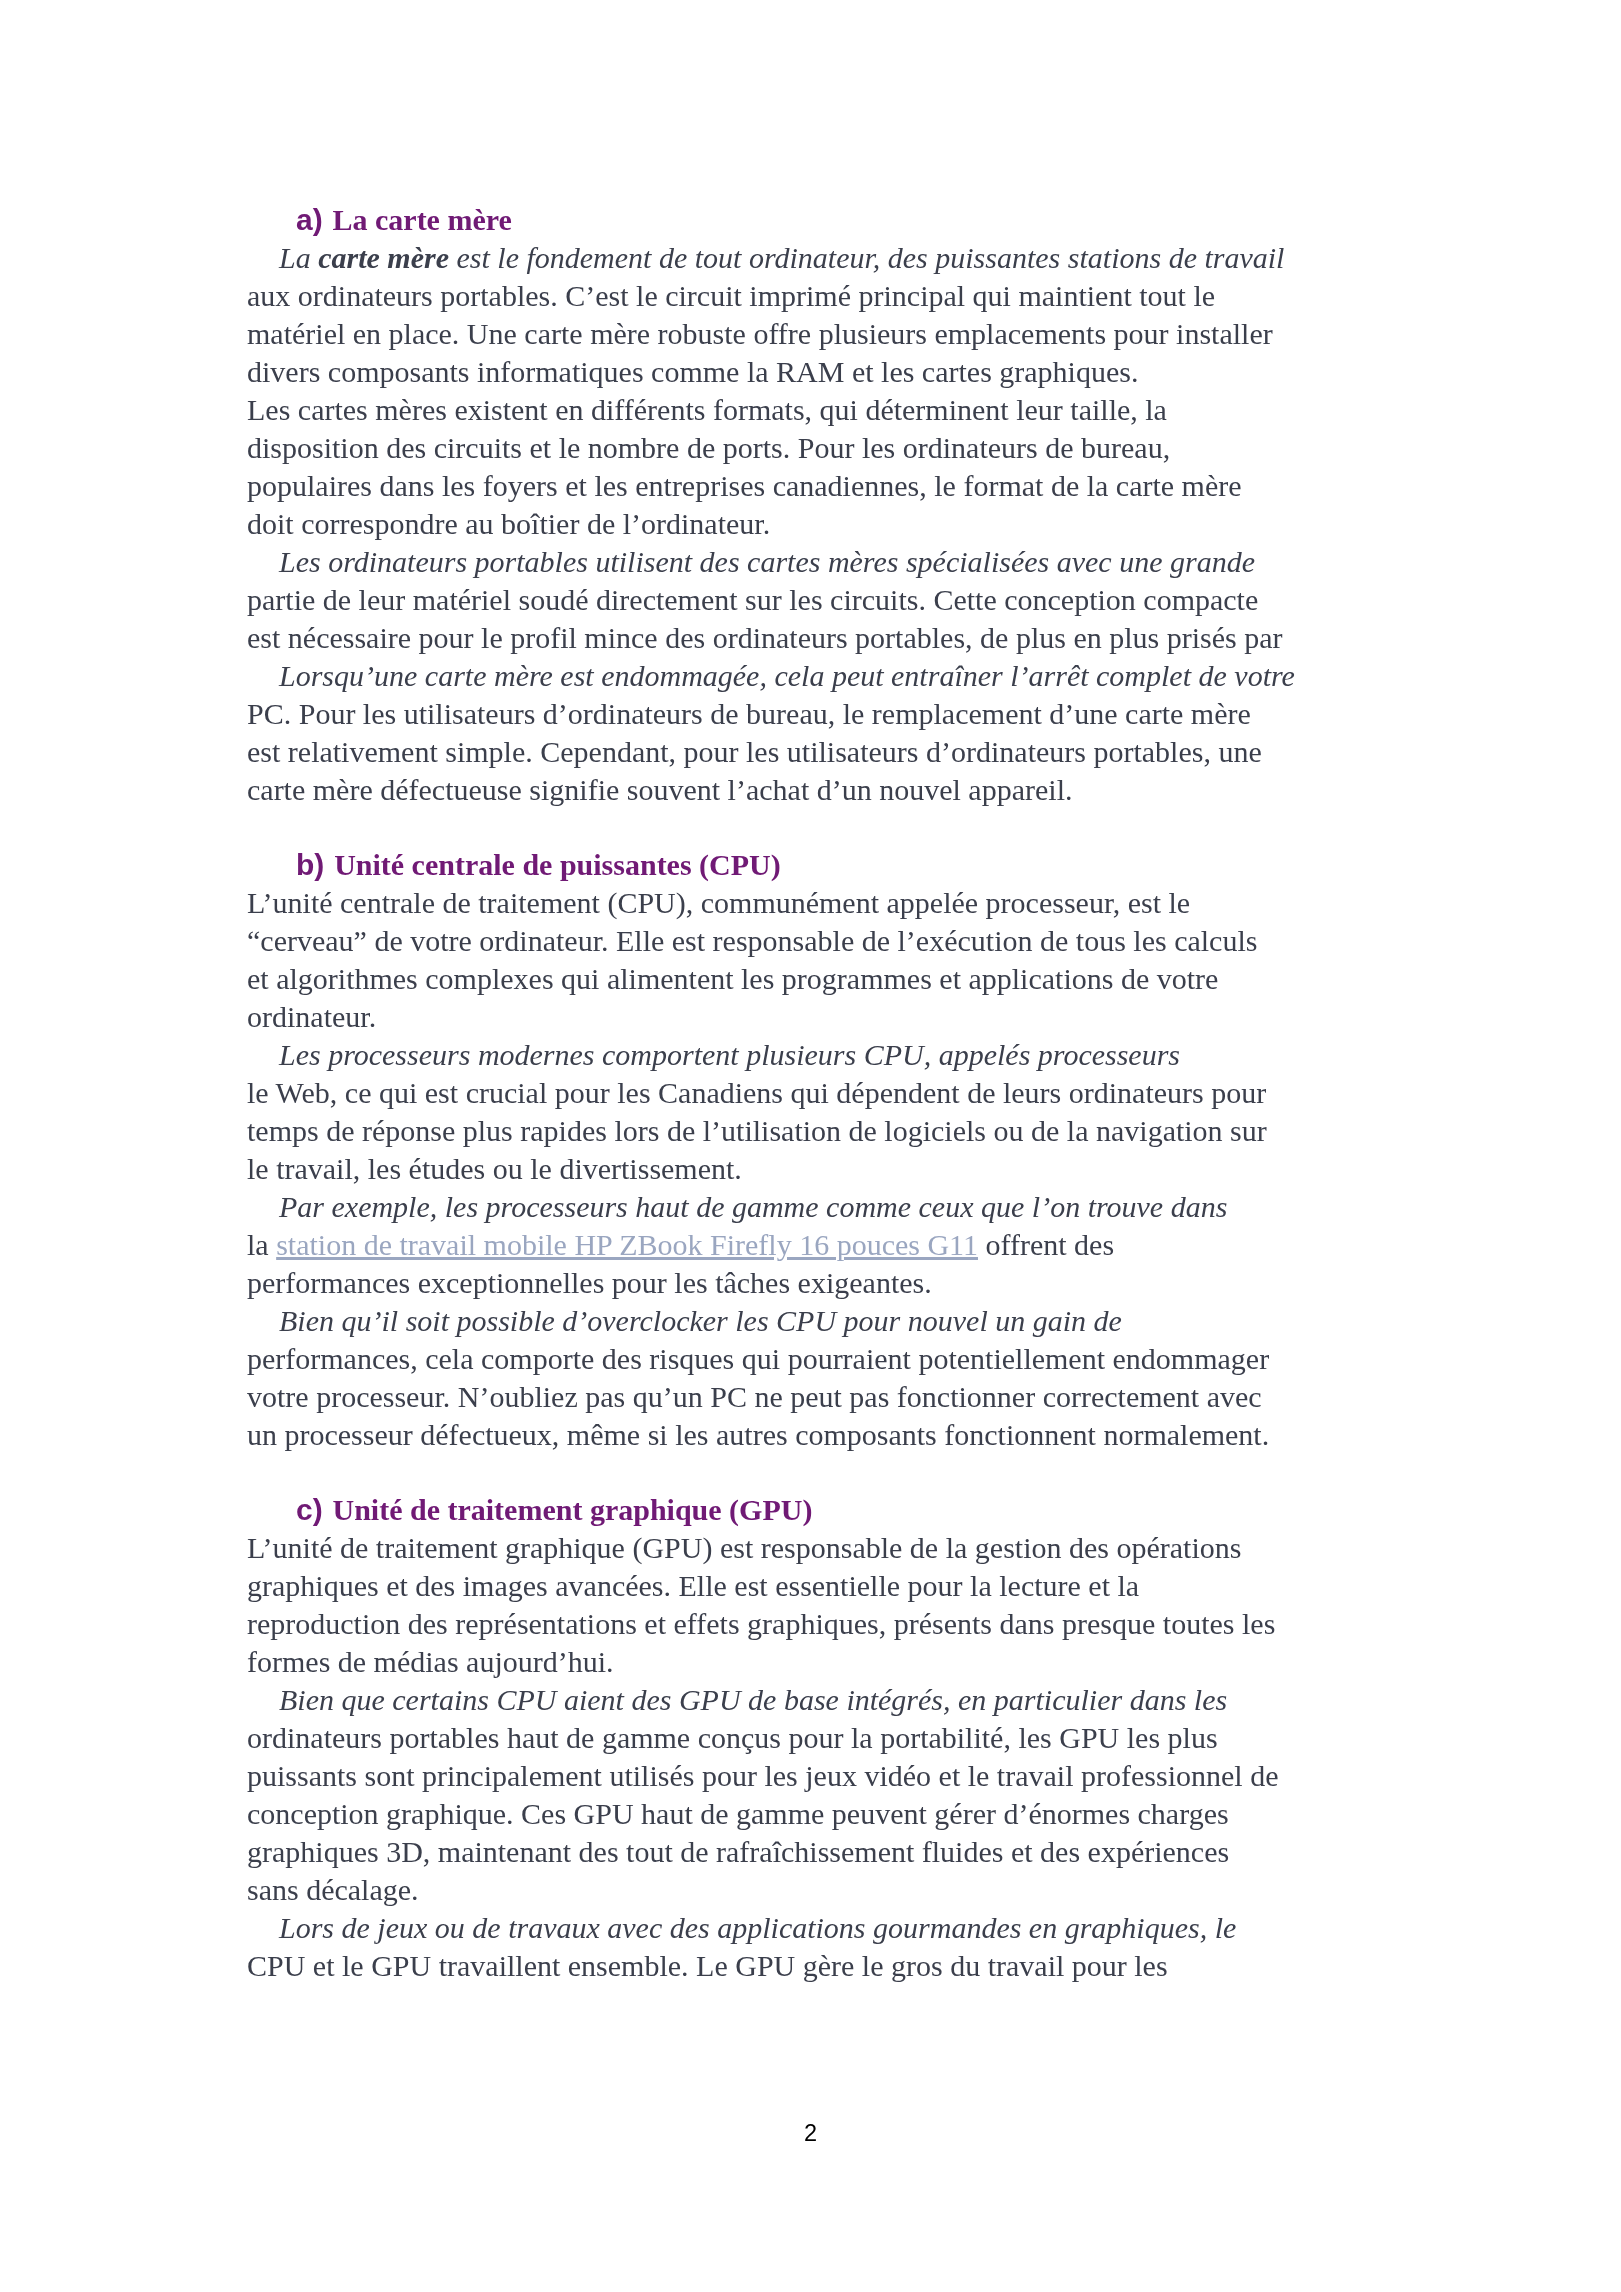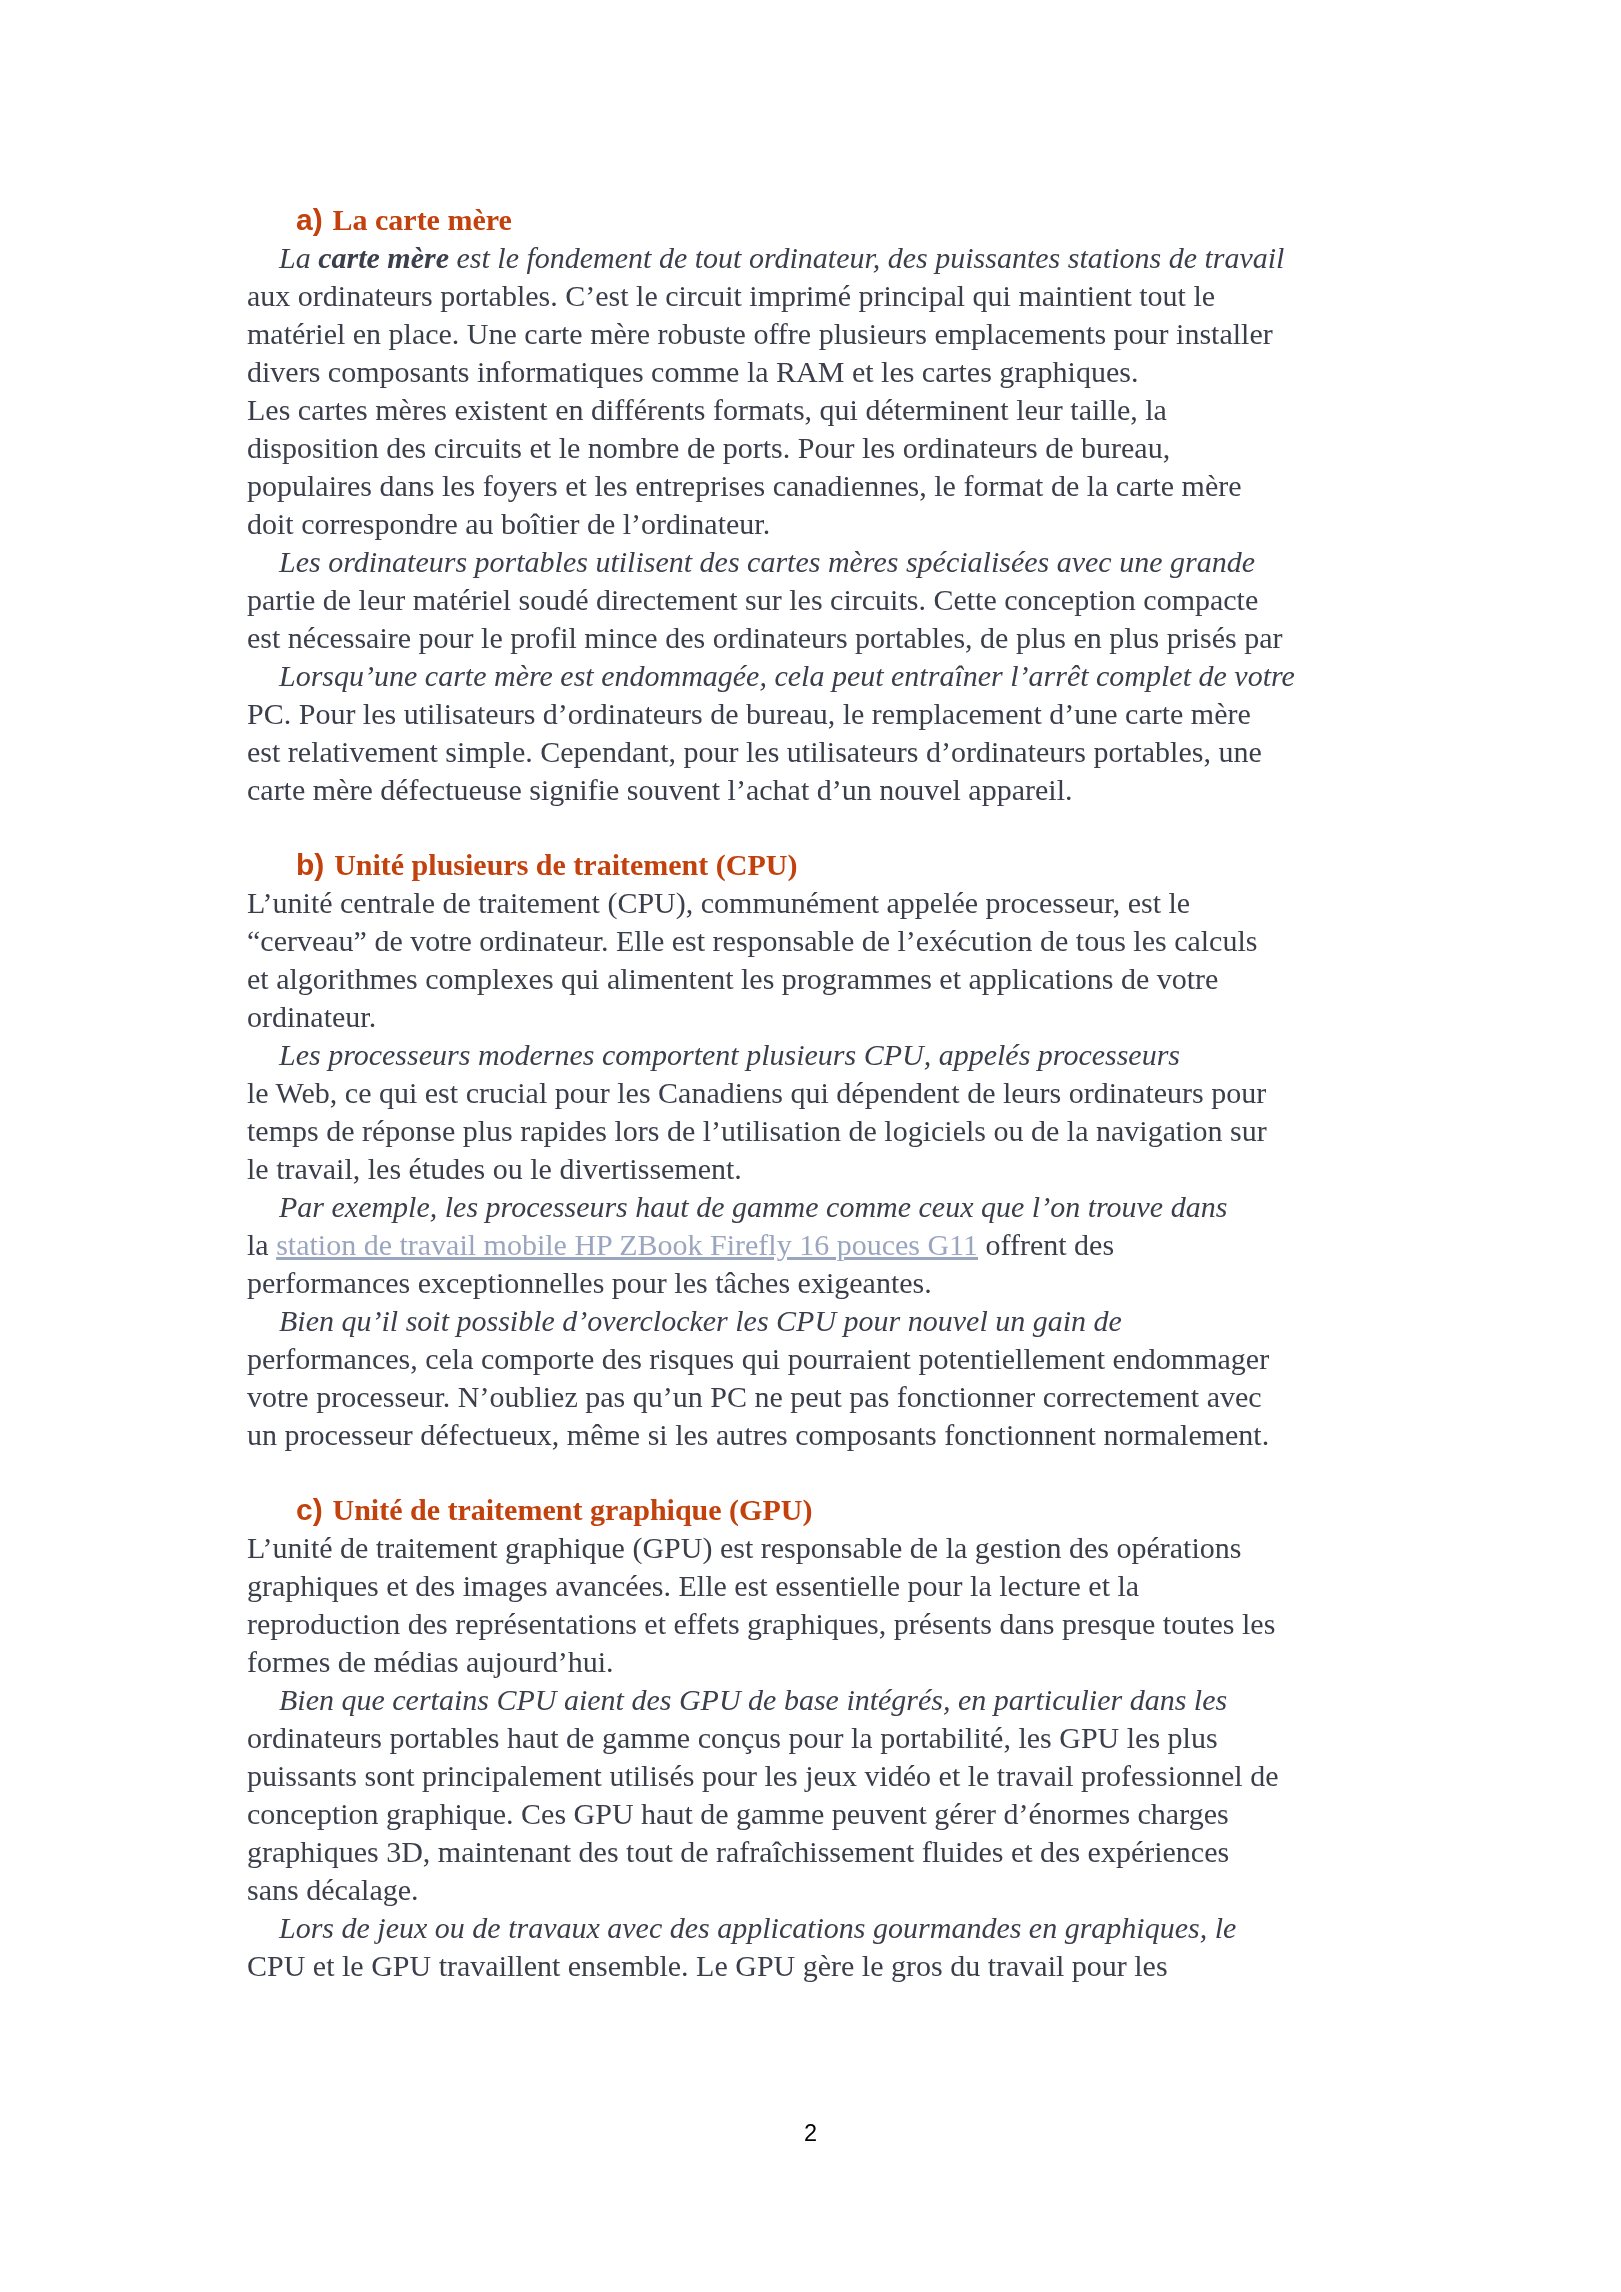--- a/index.html
+++ b/index.html
@@ -2,21 +2,21 @@
 <html><head>
 <meta charset="utf-8">
 <style>
   html, body { margin: 0; padding: 0; background: #ffffff; }
   body { width: 1621px; height: 2293px; position: relative; overflow: hidden; }
   .page { position: absolute; left: 0; top: 0; width: 1621px; height: 2293px; background: #fff; }
   .content { position: absolute; left: 247px; top: 201px; width: 1157px;
     font-family: "Liberation Serif", "DejaVu Serif", serif; font-size: 30px;
     line-height: 38px; color: #3b3f4c; }
   .line { white-space: pre; height: 38px; }
-  .heading { font-weight: bold; color: #c2410c; padding-left: 49px; }
+  .heading { font-weight: bold; color: #701a75; padding-left: 49px; }
   .heading .marker { font-family: "Liberation Sans", "DejaVu Sans", sans-serif; font-weight: bold; font-size: 30px; margin-right: 9.8px; }
   .indent { padding-left: 32px; font-style: italic; }
   .gap { height: 37px; }
   b { font-weight: bold; }
   a.link { color: #9aa6c0; text-decoration: underline; text-decoration-color: #9aa6c0; }
   .page-number { position: absolute; left: 0; width: 1621px; top: 2120px; text-align: center;
     font-family: "Liberation Sans", "DejaVu Sans", sans-serif; font-size: 23.5px; color: #000; }
 </style>
 </head>
 <body>
@@ -48,21 +48,21 @@
         <div class="line indent">Lorsqu’une carte mère est endommagée, cela peut entraîner l’arrêt complet de votre</div>
         <div class="line">PC. Pour les utilisateurs d’ordinateurs de bureau, le remplacement d’une carte mère</div>
         <div class="line">est relativement simple. Cependant, pour les utilisateurs d’ordinateurs portables, une</div>
         <div class="line">carte mère défectueuse signifie souvent l’achat d’un nouvel appareil.</div>
       </div>
     </div>
 
     <div class="gap"></div>
 
     <div>
-      <div class="line heading"><span class="marker">b)</span><span>Unité plusieurs de traitement (CPU)</span></div>
+      <div class="line heading"><span class="marker">b)</span><span>Unité centrale de puissantes (CPU)</span></div>
 
       <div>
         <div class="line">L’unité centrale de traitement (CPU), communément appelée processeur, est le</div>
         <div class="line">“cerveau” de votre ordinateur. Elle est responsable de l’exécution de tous les calculs</div>
         <div class="line">et algorithmes complexes qui alimentent les programmes et applications de votre</div>
         <div class="line">ordinateur.</div>
       </div>
       <div>
         <div class="line indent">Les processeurs modernes comportent plusieurs CPU, appelés processeurs</div>
         <div class="line">le Web, ce qui est crucial pour les Canadiens qui dépendent de leurs ordinateurs pour</div>

